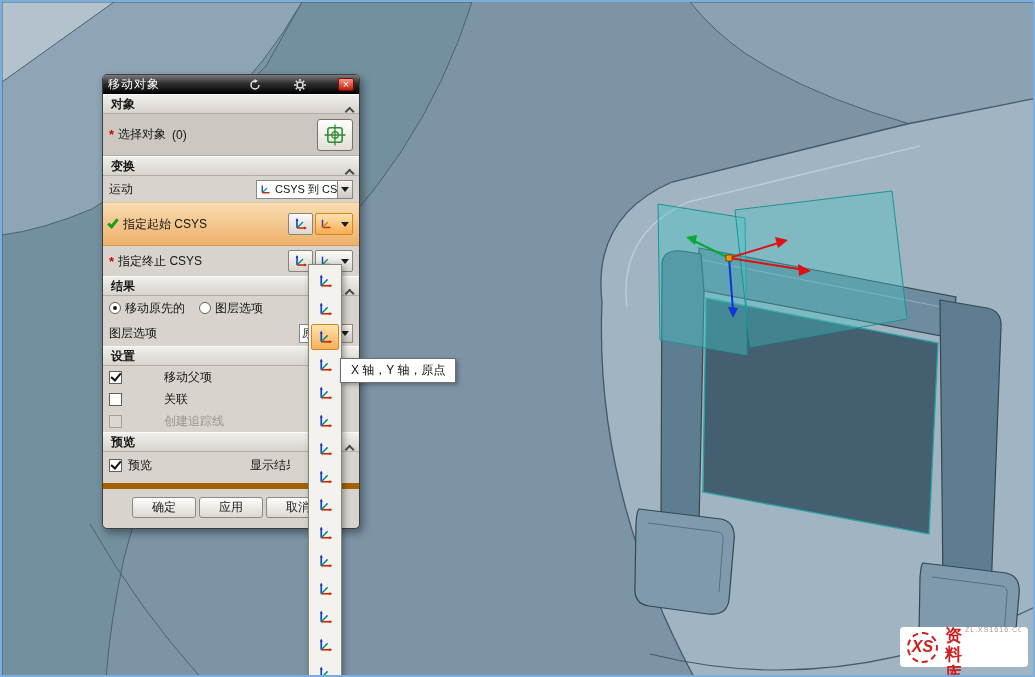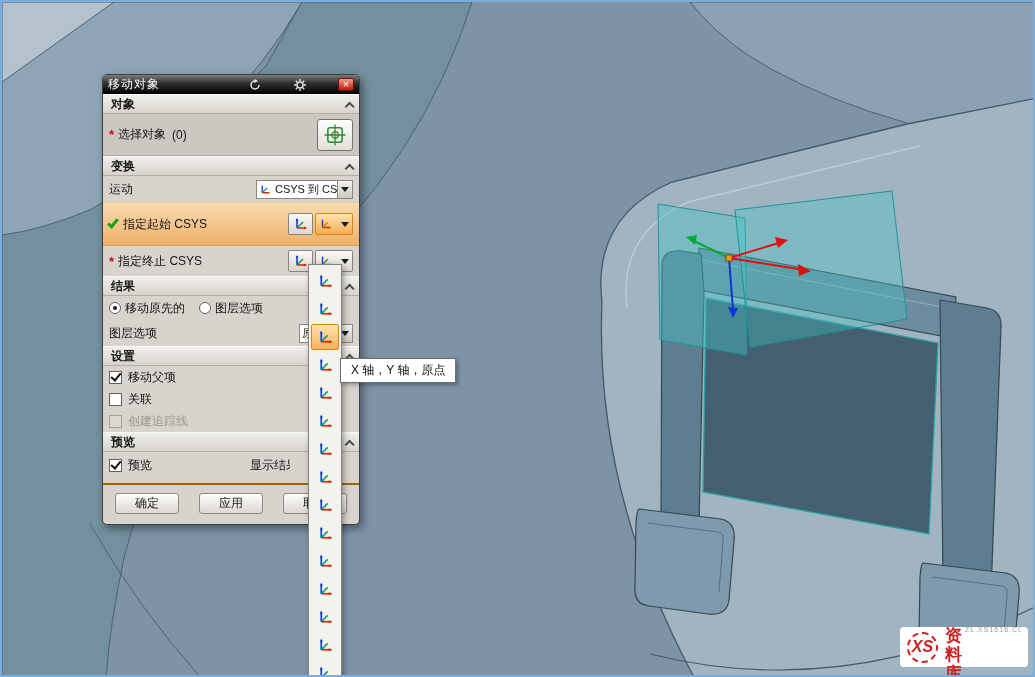--- a/index.html
+++ b/index.html
@@ -15,21 +15,21 @@
   .titlebar { height:19px; display:flex; align-items:center; padding:0 5px;
               background:linear-gradient(#7a7a7a,#2e2e2e 45%,#000);
               color:#fff; font-size:12px; border-radius:4px 4px 0 0;gap:28px; }
   .titlebar .ttl { flex:1; letter-spacing:1px; }
   .tbico { width:14px; height:13px; display:inline-flex; align-items:center;
            justify-content:center; margin-left:3px; cursor:default; }
   .closebtn { width:16px; height:13px; margin-left:3px; border-radius:2px;
               background:linear-gradient(#f49a8a,#c21807); border:1px solid #7e0d05;
               color:#fff; font-size:11px; line-height:11px; text-align:center; }
 
-  .sect { height:20px; display:flex; align-items:center; padding:0 8px;
+  .sect { height:20px; display:flex; align-items:flex-end; padding:0 8px;
           font-size:12px; font-weight:bold; color:#151515;
           background:linear-gradient(#f0efeb,#d8d4cd);
           border-top:1px solid #fbfaf7; border-bottom:1px solid #b3afa6; }
   .chev { margin-left:auto; width:7px; height:7px; border-top:2px solid #4a4a4a;
           border-right:2px solid #4a4a4a; transform:rotate(-45deg) translateY(3px); }
 
   .row { display:flex; align-items:center; padding:0 6px; font-size:12px; color:#151515; }
   .selrow { height:42px; background:#ccc8c1; border-bottom:1px solid #b3afa6; }
   .ast { color:#d40000; font-weight:bold; margin-right:4px; font-size:13px; }
   .cnt { margin-left:6px; }
@@ -62,34 +62,34 @@
   .mini.arrowed { width:38px; justify-content:space-between; padding:0 3px; }
   .mini.active { background:linear-gradient(#ffe4b0,#f5ac52); border-color:#d2861c; }
 
   .r-radio { height:24px; gap:14px; }
   .radio { width:12px; height:12px; border-radius:50%; border:1px solid #63605a;
            background:#fff; display:inline-block; margin-right:4px; position:relative; }
   .radio.on::after { content:""; position:absolute; inset:3px; border-radius:50%; background:#1d1d1d; }
   .radio-lab { display:flex; align-items:center; }
 
   .r-layer { height:26px; }
-  .r-cb { height:22px; }
+  .r-cb { height:22px;gap:36px; }
   .cb { width:13px; height:13px; border:1px solid #63605a; background:#fff;
         display:inline-flex; align-items:center; justify-content:center; margin-right:6px; }
   .cb.on::after { content:""; width:4px; height:8px; margin-top:-2px;
                   border-right:2px solid #121212; border-bottom:2px solid #121212;
                   transform:rotate(40deg); }
   .cb.dis { background:#dcd8d1; border-color:#a3a098; }
   .dis-t { color:#9a978f; }
 
   .r-preview { height:26px; }
   .showres { margin-left:98px; max-width:40px; overflow:hidden; white-space:nowrap; }
 
-  .btnrow { display:flex; justify-content:center; gap:20px; padding:8px 0 10px;
-            border-top:2px solid #a16207; margin-top:5px; }
+  .btnrow { display:flex; justify-content:center; gap:3px; padding:8px 0 10px;
+            border-top:6px solid #a16207; margin-top:5px; }
   .pbtn { min-width:64px; height:21px; font-size:12px; color:#1a1a1a;
           background:linear-gradient(#fdfcfb,#dcd9d2); border:1px solid #8d8a82;
           border-radius:3px; }
 
   
   .palette { position:absolute; left:306px; top:262px; width:34px; height:420px; z-index:5;
              background:#f3f2ef; border:1px solid #87847c;
              box-shadow:2px 2px 6px rgba(0,0,0,.35);
              display:flex; flex-direction:column; align-items:center;
              padding-top:3px; overflow:hidden; }

